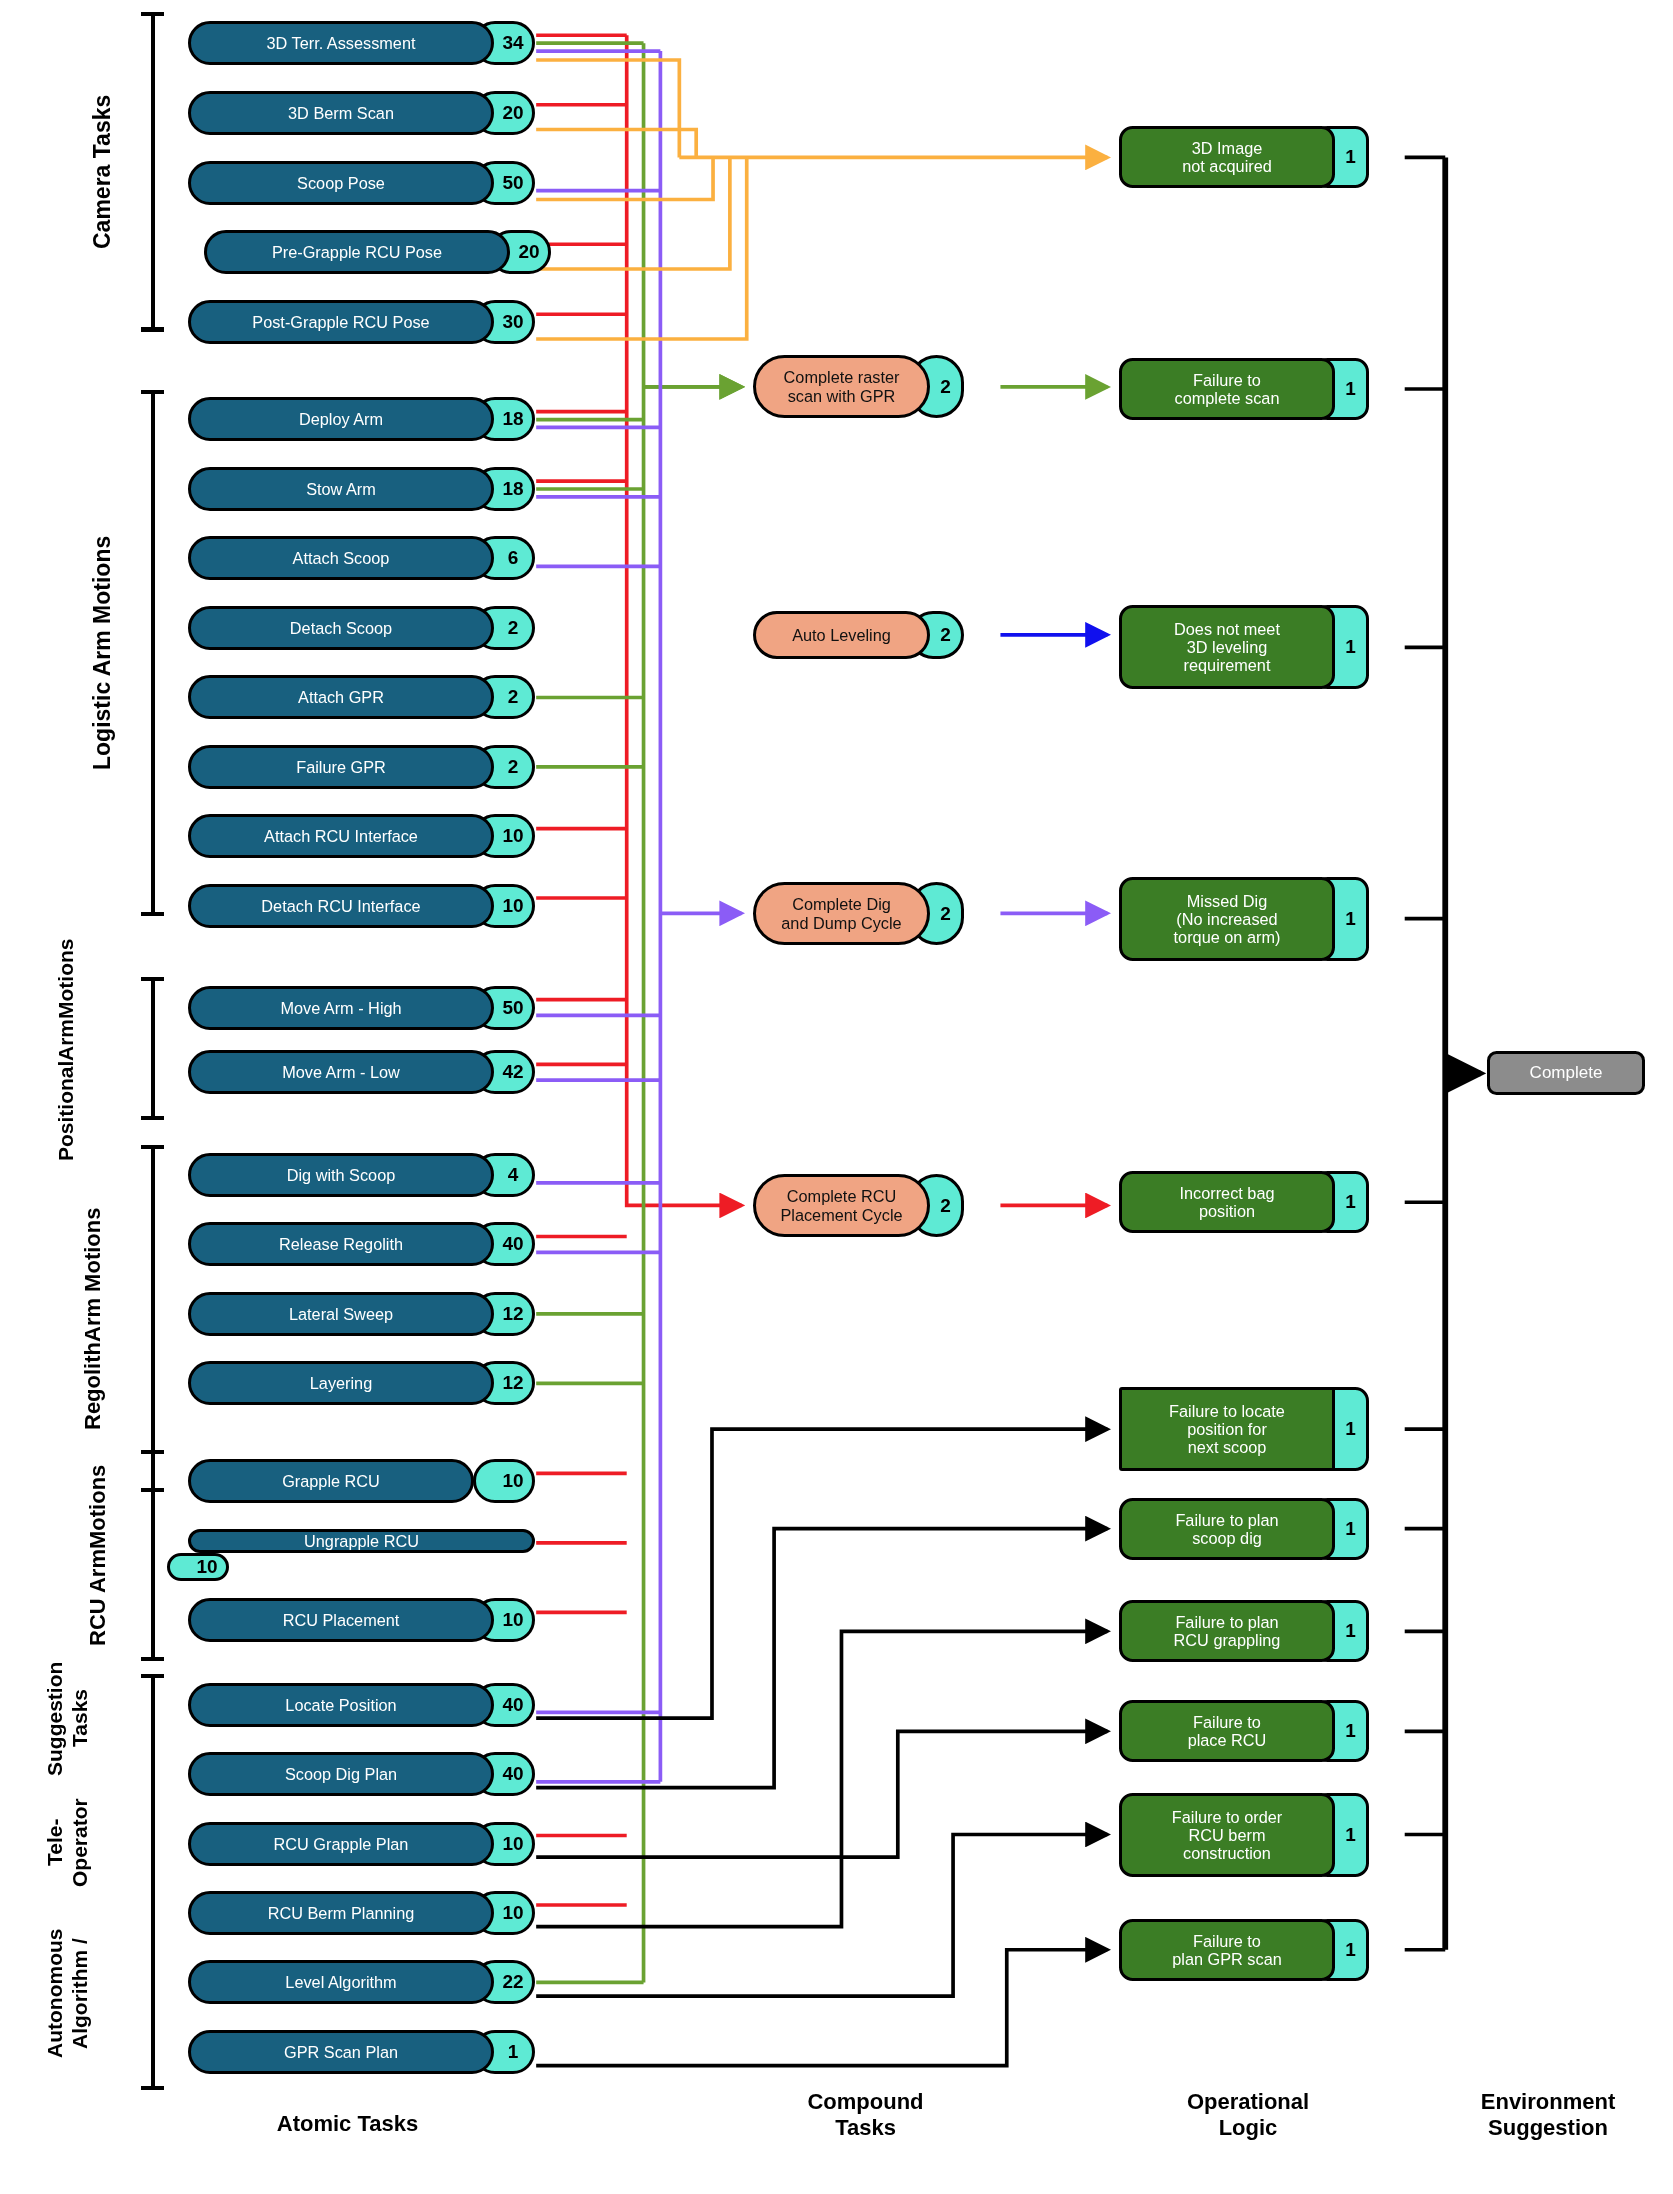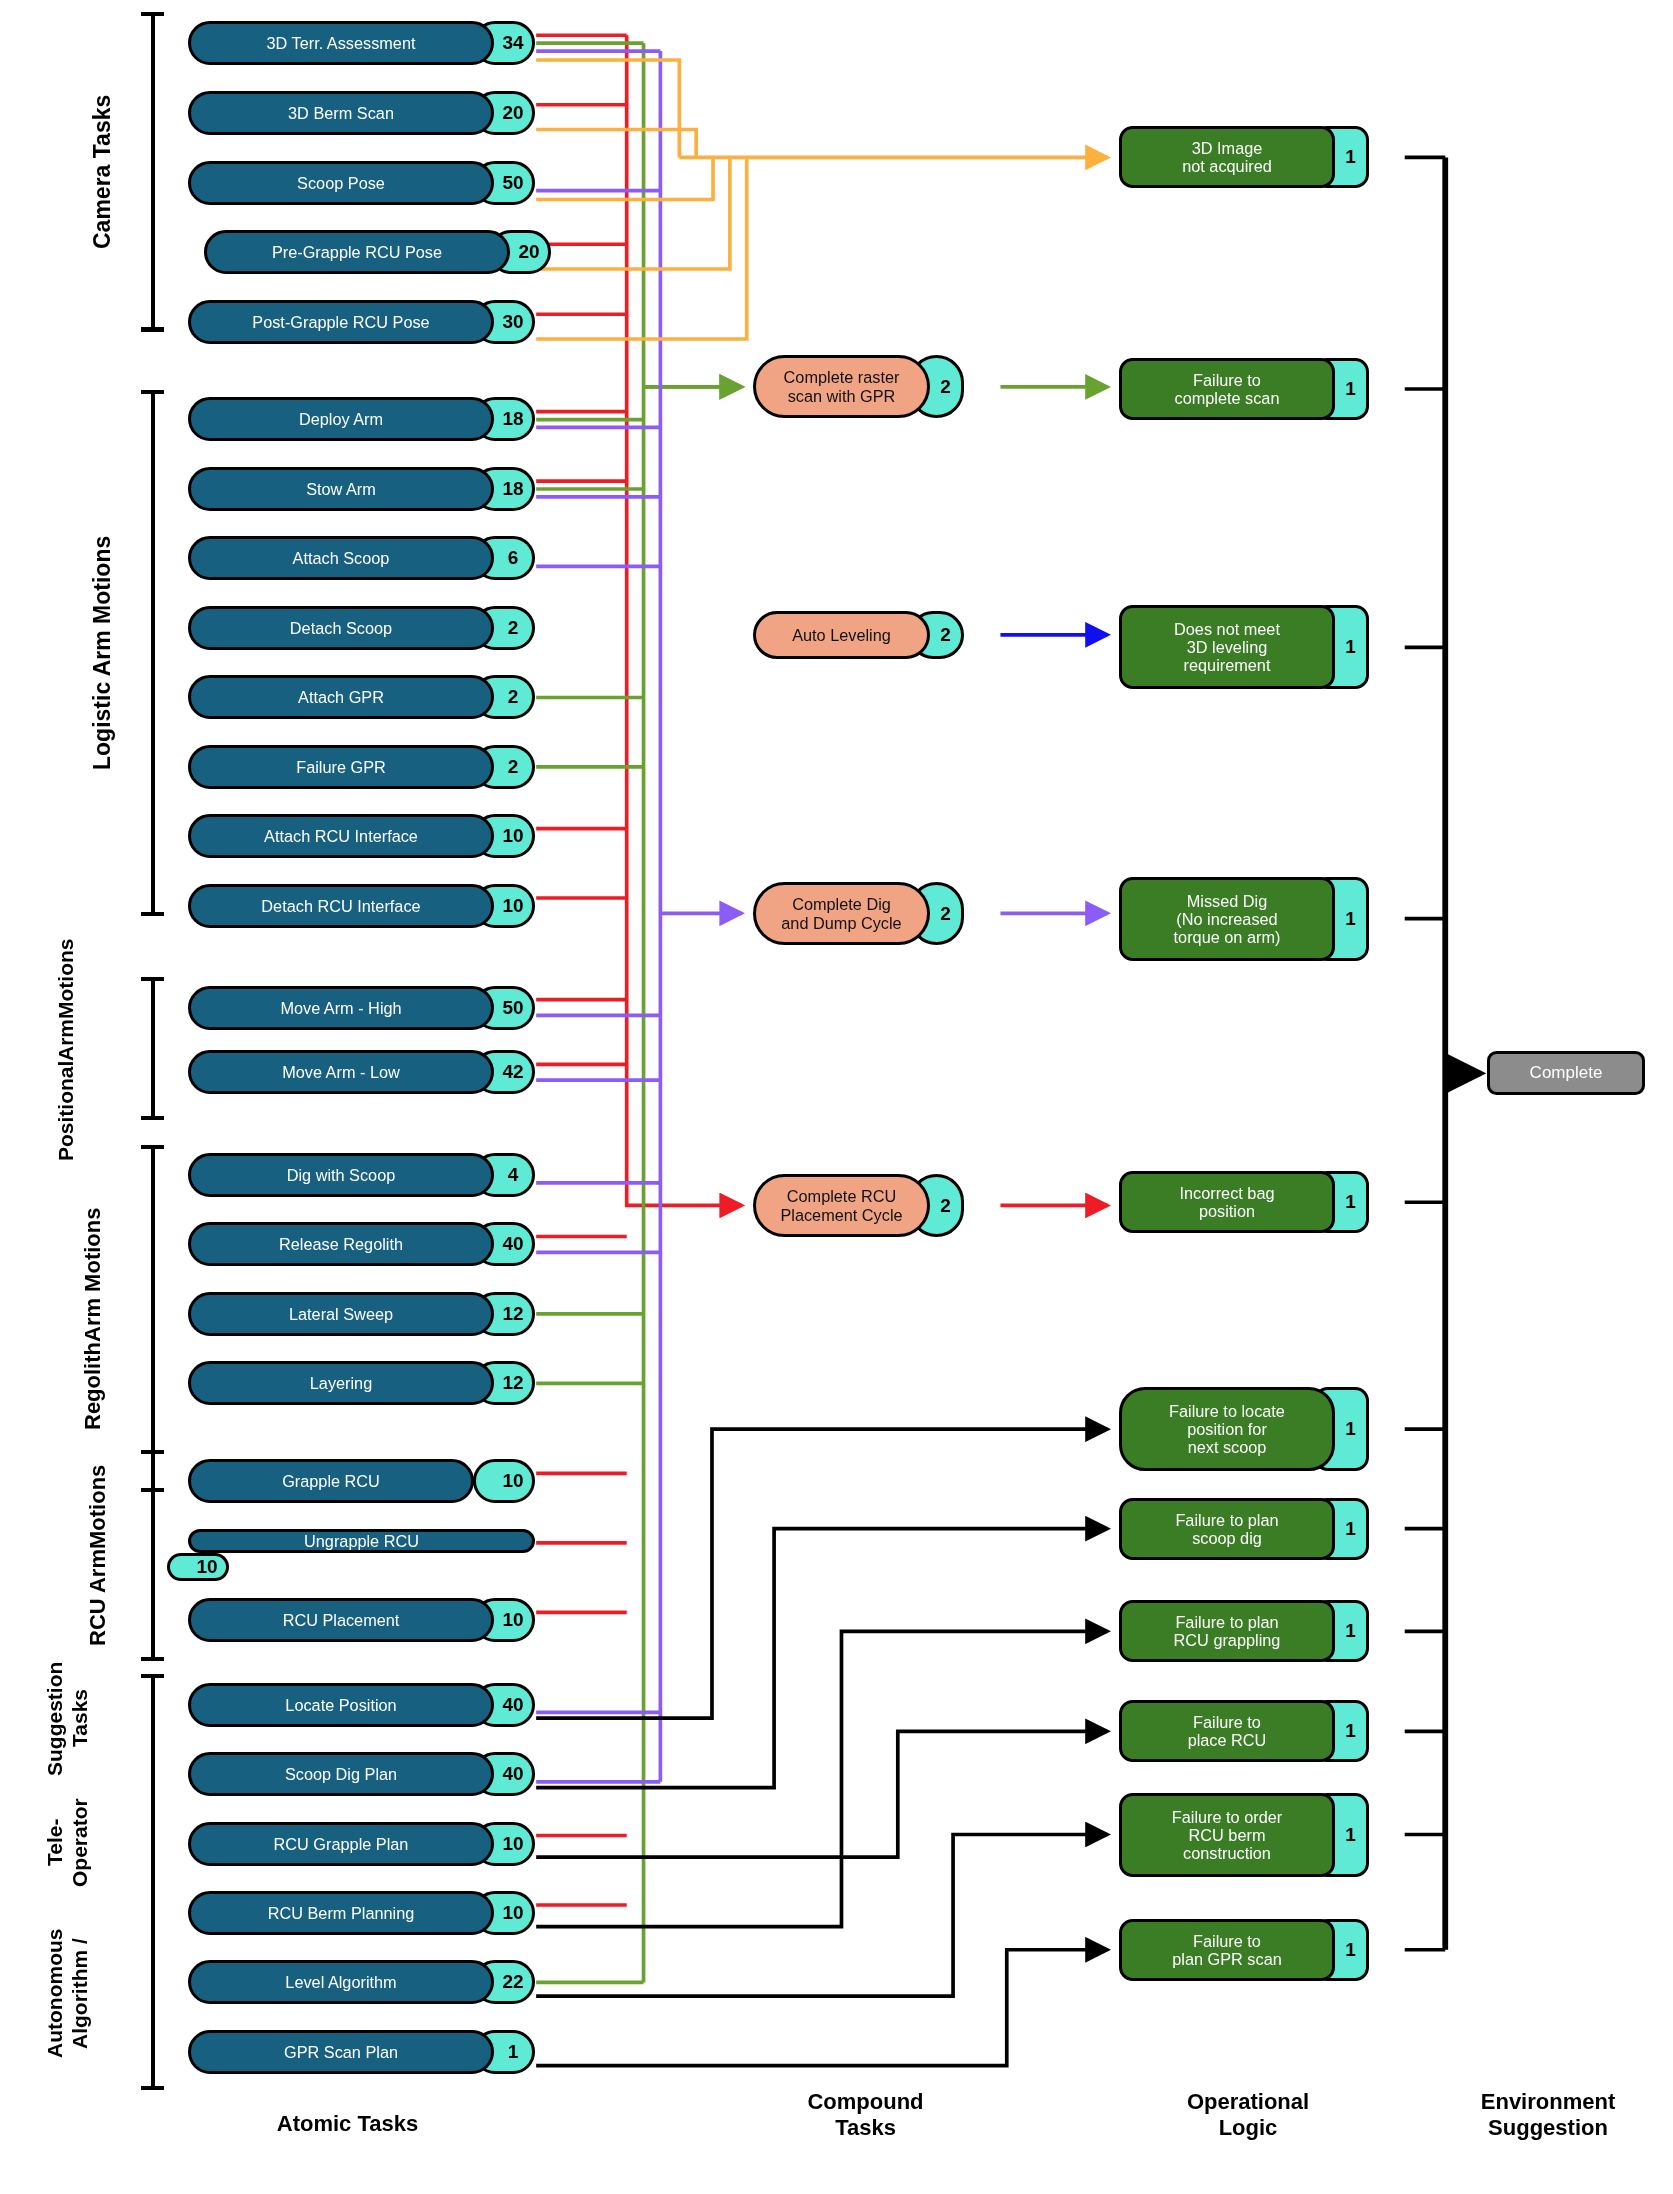--- a/index.html
+++ b/index.html
@@ -395,21 +395,21 @@
       <div class="pill oplogic" style="left: 1119px; top: 1171px; width: 250px; height: 62px;">
         <div class="body" style="border-radius: 13.7px;">
           <div>
             <div>Incorrect bag</div>
             <div>position</div>
           </div>
         </div>
         <div class="badge" style="border-radius: 13.7px;">1</div>
       </div>
       <div class="pill oplogic" style="left: 1119px; top: 1387px; width: 250px; height: 84px;">
-        <div class="body" style="border-radius: 26px;">
+        <div class="body" style="border-radius: 3px;">
           <div>
             <div>Failure to locate</div>
             <div>position for</div>
             <div>next scoop</div>
           </div>
         </div>
         <div class="badge" style="border-radius: 13.7px;">1</div>
       </div>
       <div class="pill oplogic" style="left: 1119px; top: 1498px; width: 250px; height: 62px;">
         <div class="body" style="border-radius: 13.7px;">

